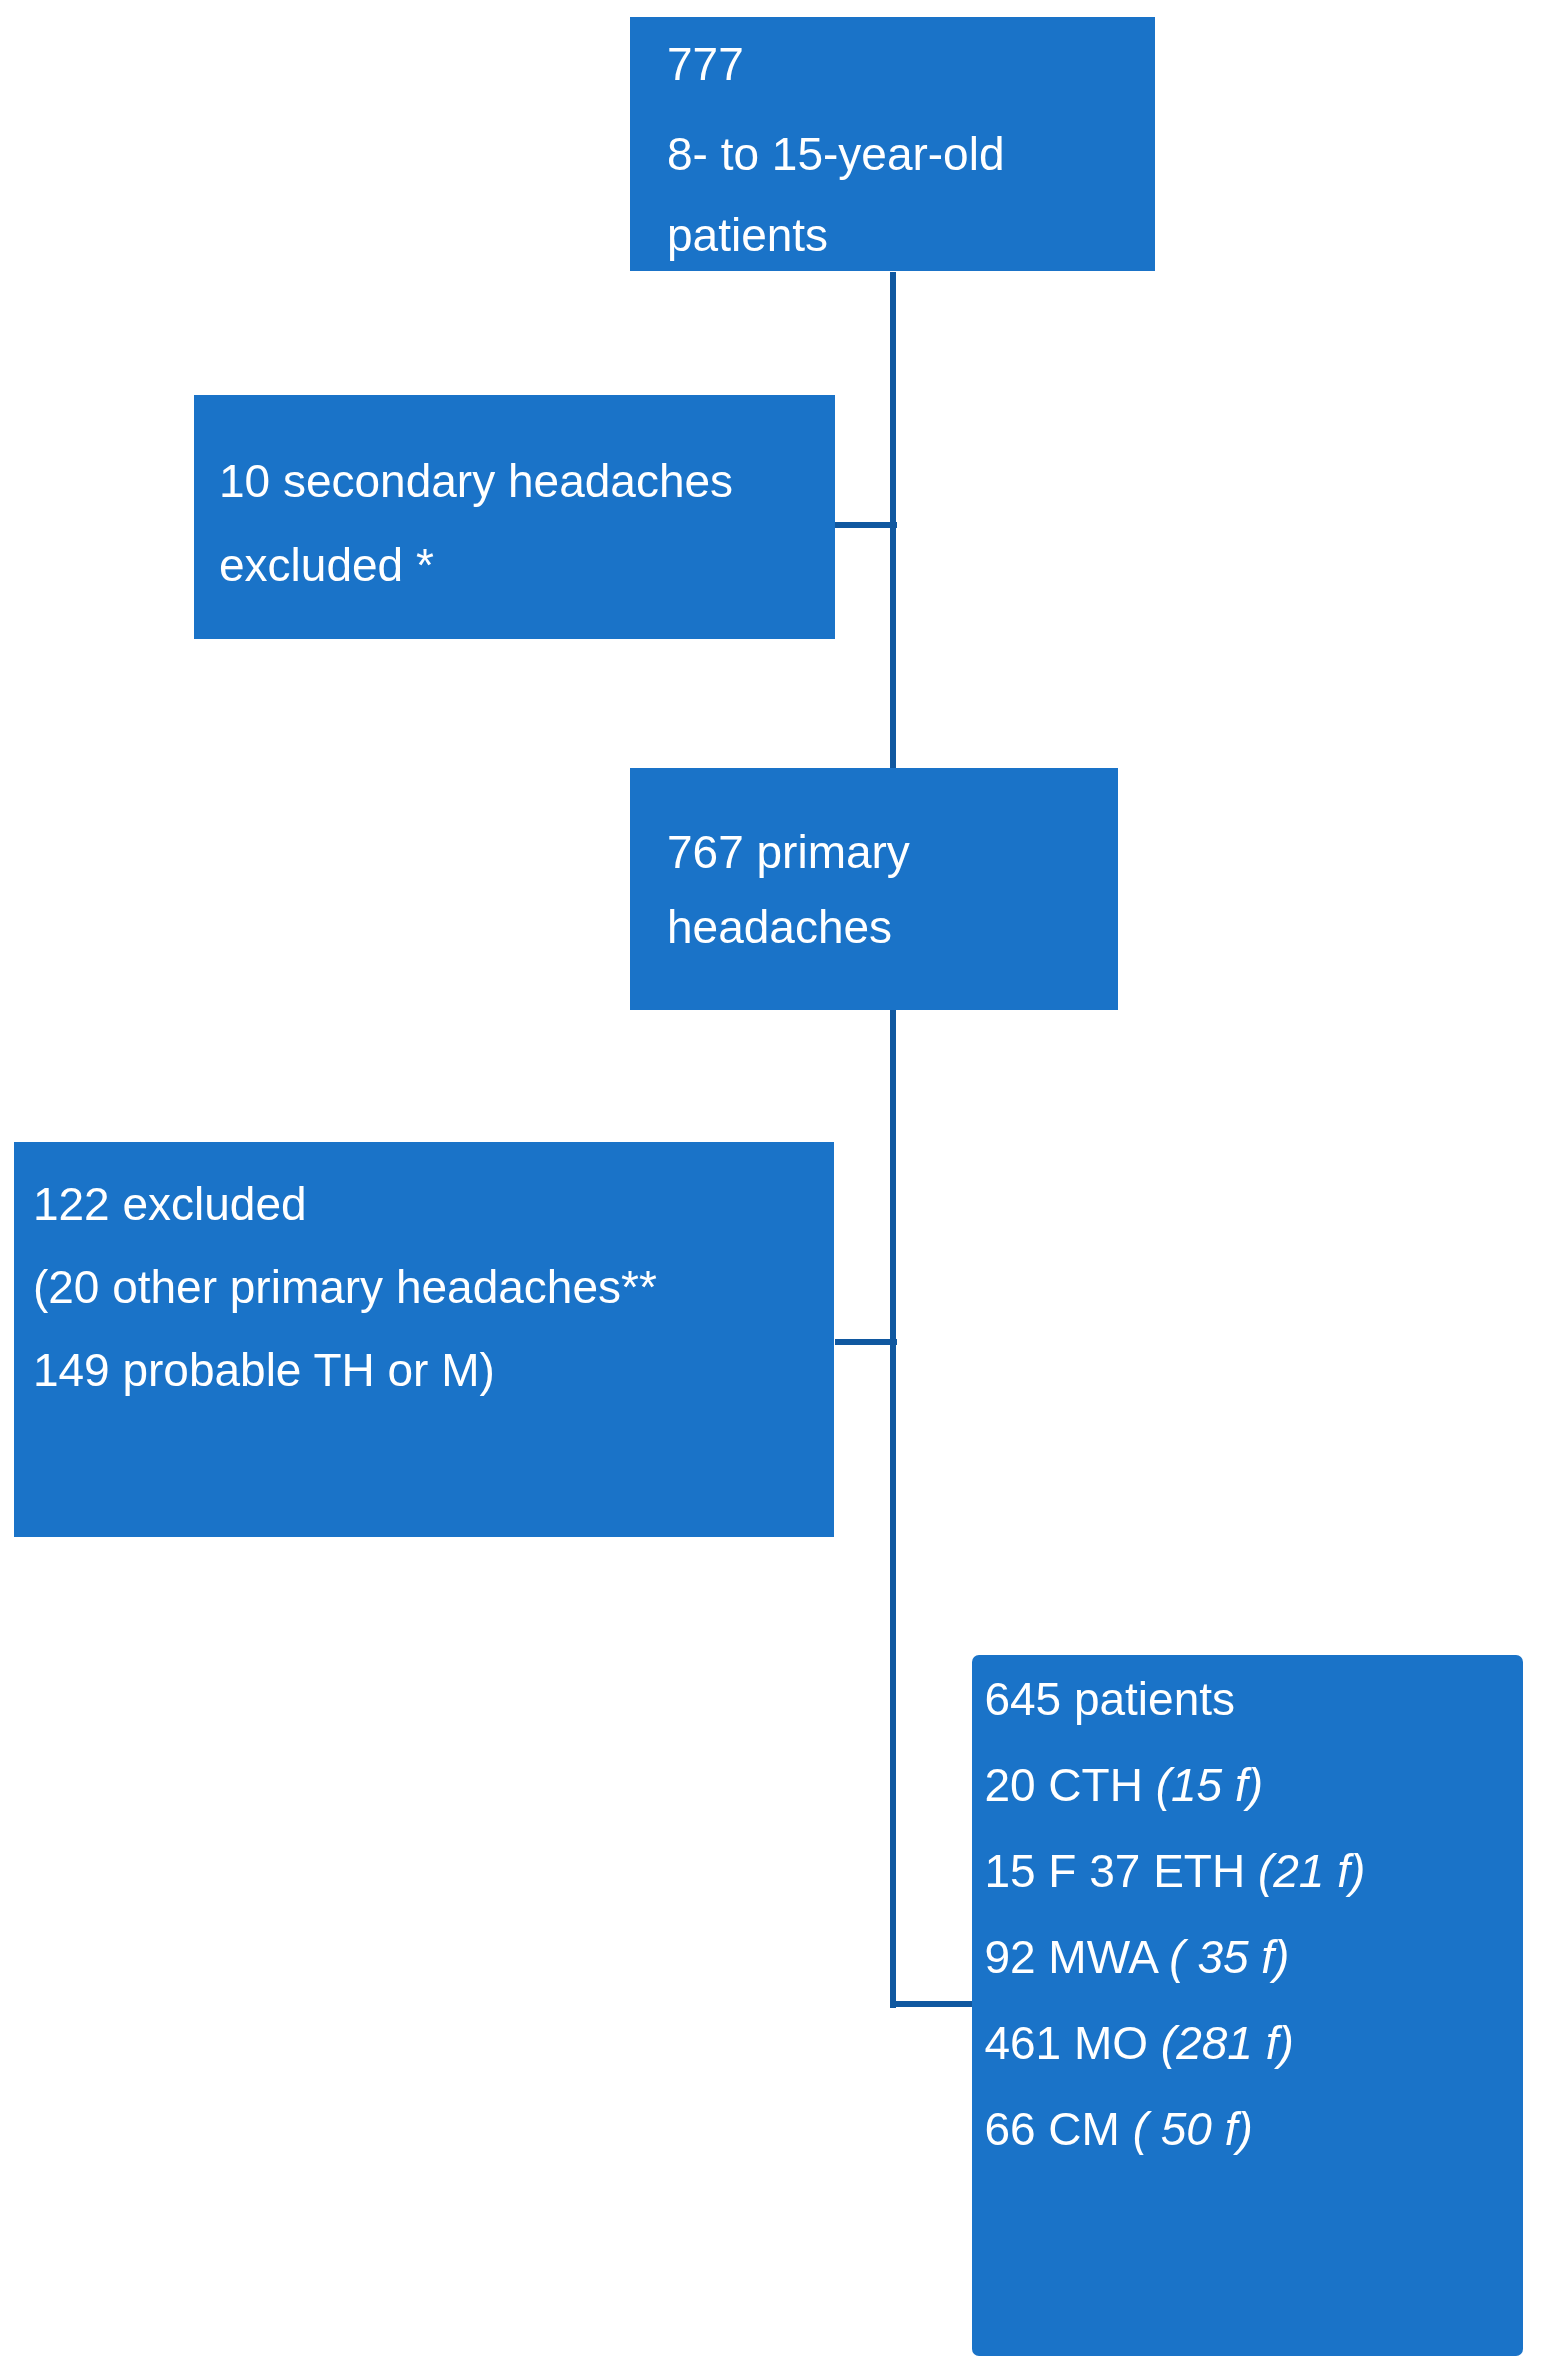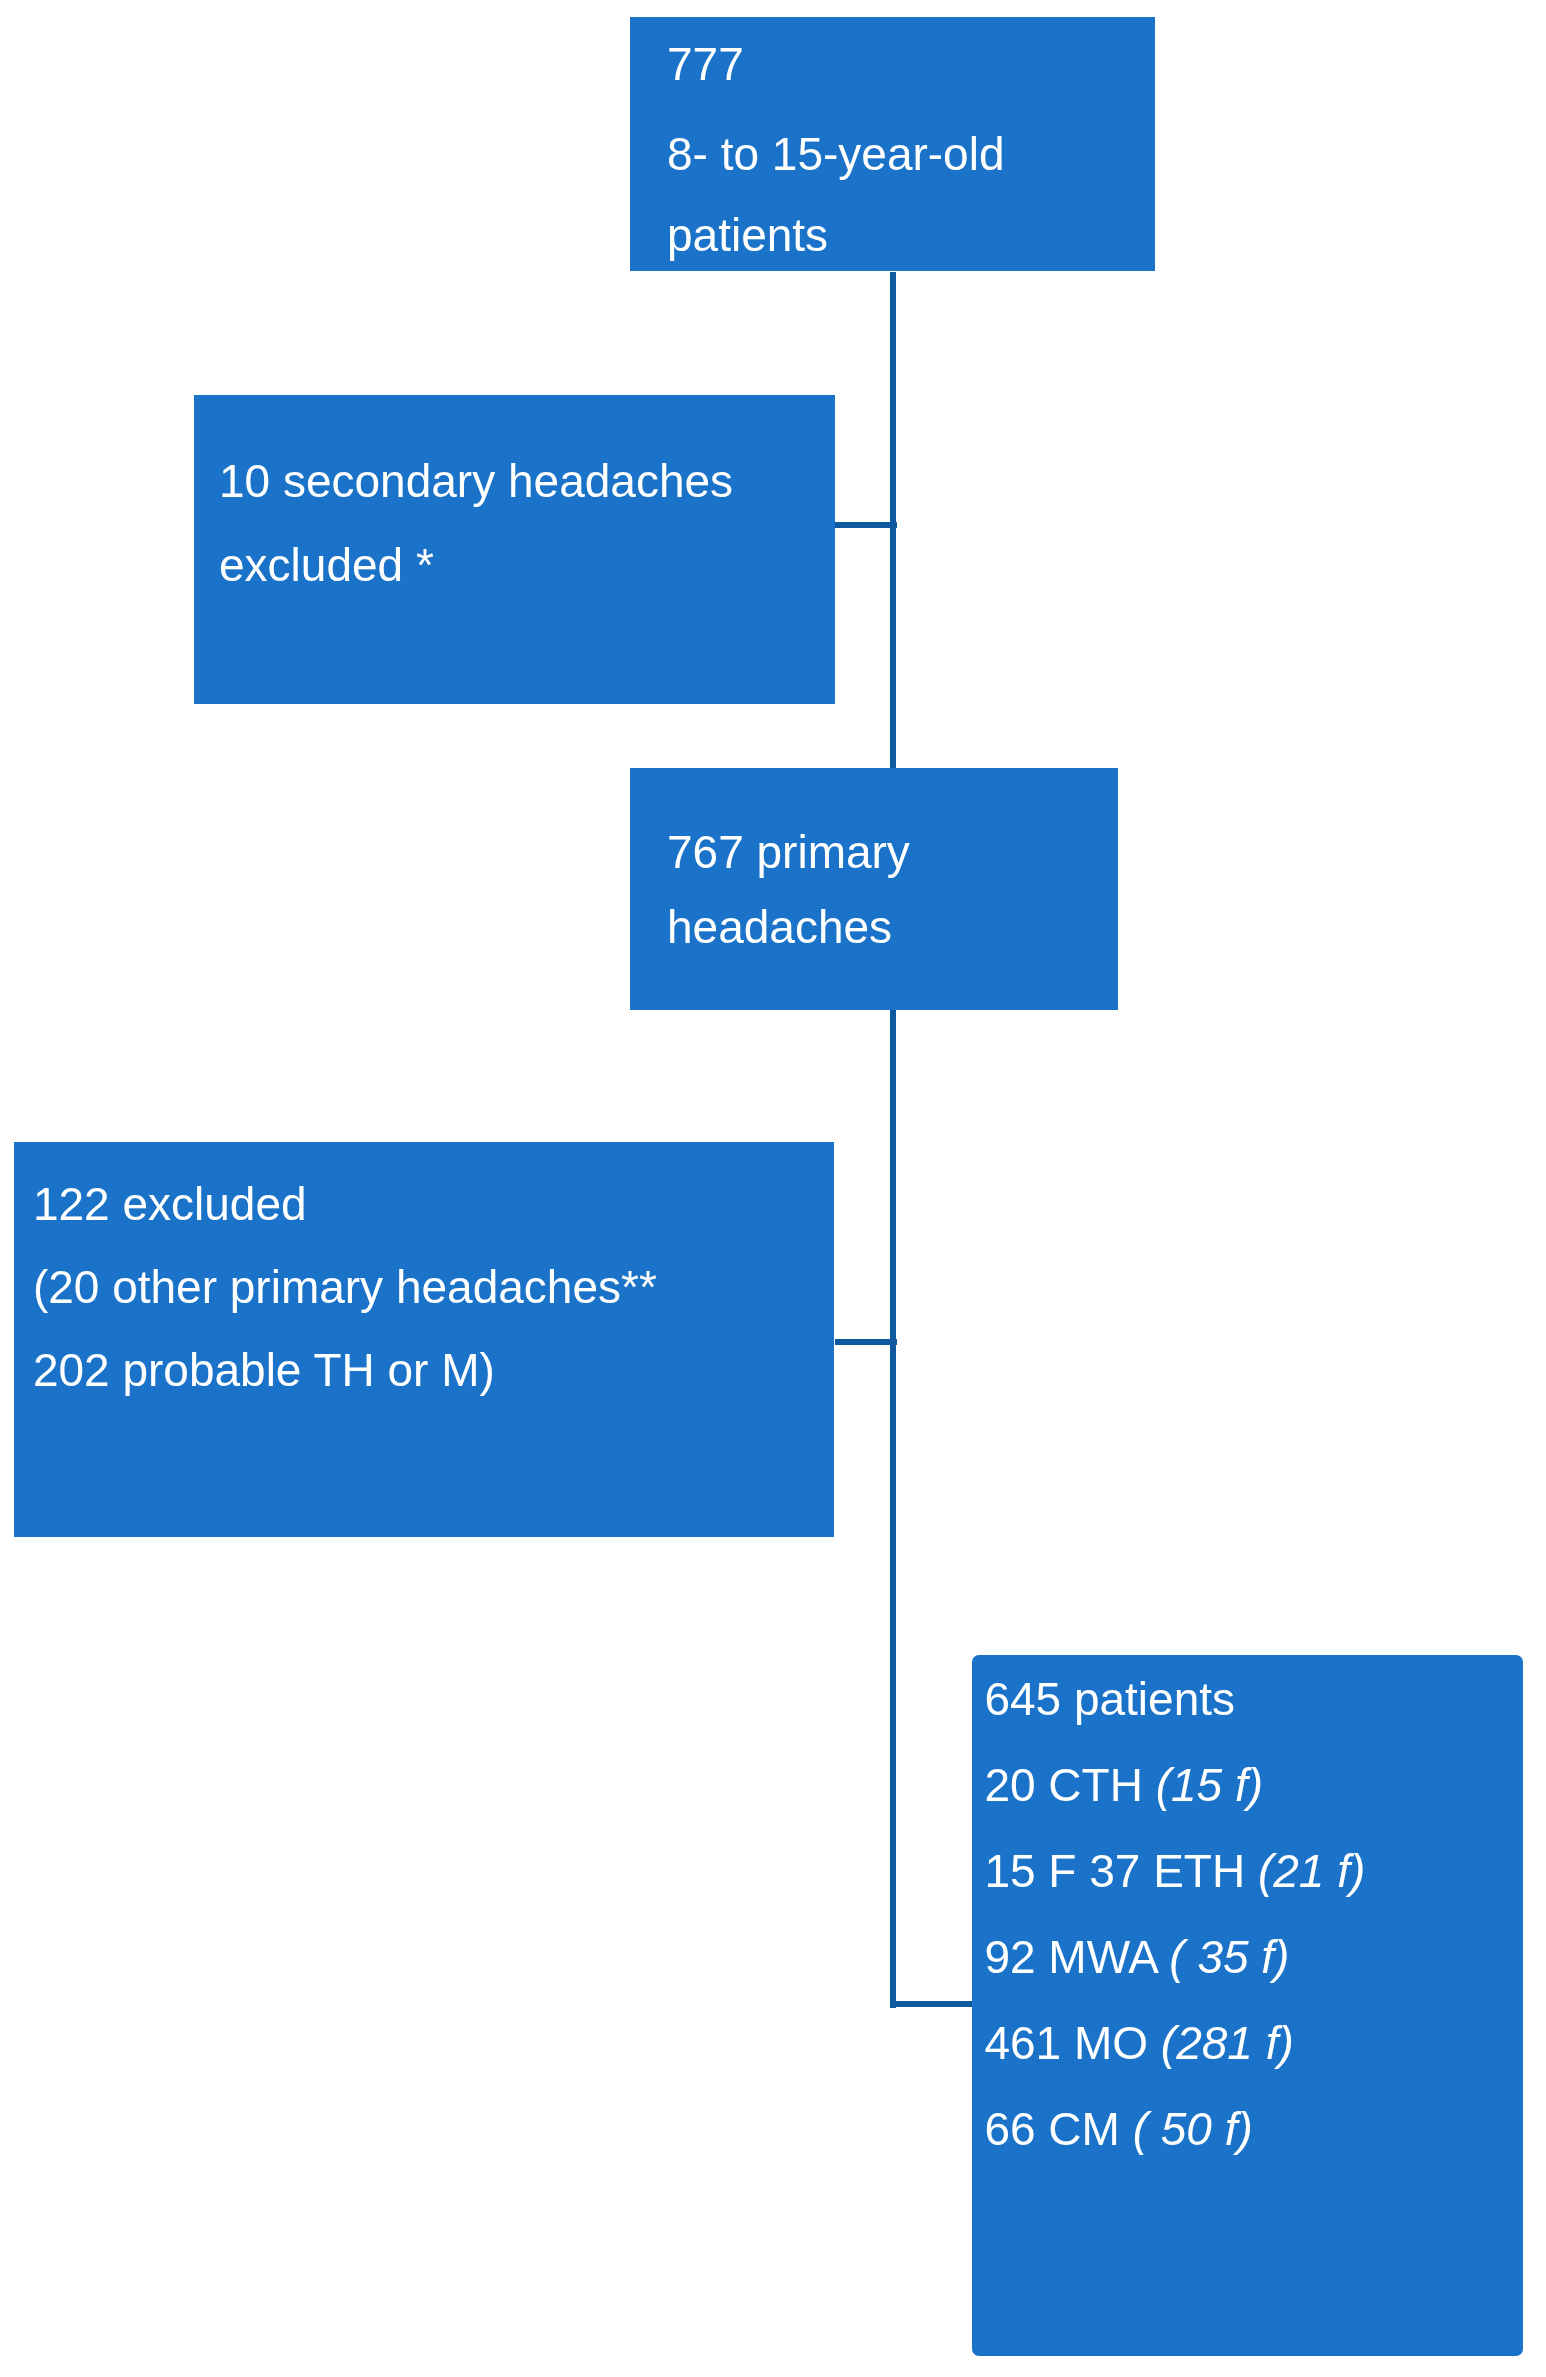--- a/index.html
+++ b/index.html
@@ -38,21 +38,21 @@
 
   
   .box-top {
     left: 630px; top: 17.4px; width: 525px; height: 254px;
     padding: 6.2px 37px 0 37px;
   }
   .box-top .count-line { line-height: 81px; margin-bottom: 9.3px; }
   .box-top .desc-line  { line-height: 81px; }
 
   .box-secondary {
-    left: 194px; top: 395px; width: 641px; height: 309px;
+    left: 194px; top: 395px; width: 641px; height: 244px;
     padding: 44px 25px 0 25px;
   }
   .box-secondary p { line-height: 84px; }
 
   .box-primary {
     left: 630px; top: 768px; width: 488px; height: 242px;
     padding: 47px 37px 0 37px;
   }
   .box-primary p { line-height: 75px; }
 
@@ -90,21 +90,21 @@
     <p>10 secondary headaches excluded *</p>
   </div>
 
   <div class="box box-primary">
     <p>767 primary headaches</p>
   </div>
 
   <div class="box box-excluded">
     <p>122 excluded</p>
     <p>(20 other primary headaches**</p>
-    <p>202 probable TH or M)</p>
+    <p>149 probable TH or M)</p>
   </div>
 
   <div class="box box-result">
     <p><span>645 patients</span><span class="it"></span></p>
     <p><span>20 CTH </span><span class="it">(15 f)</span></p>
     <p><span>15 F 37 ETH </span><span class="it">(21 f)</span></p>
     <p><span>92 MWA </span><span class="it">( 35 f)</span></p>
     <p><span>461 MO </span><span class="it">(281 f)</span></p>
     <p><span>66 CM </span><span class="it">( 50 f)</span></p>
   </div>

